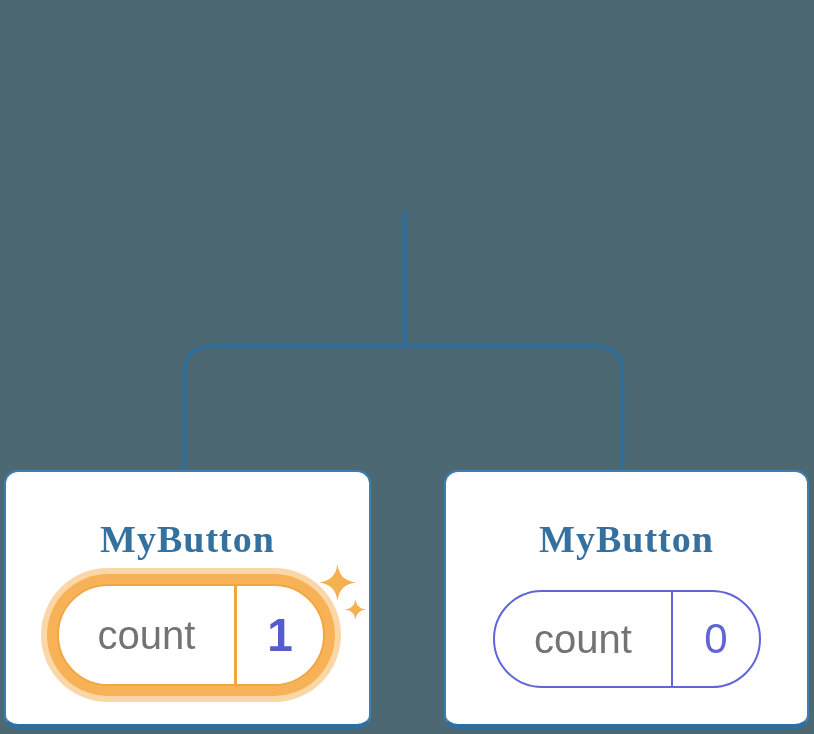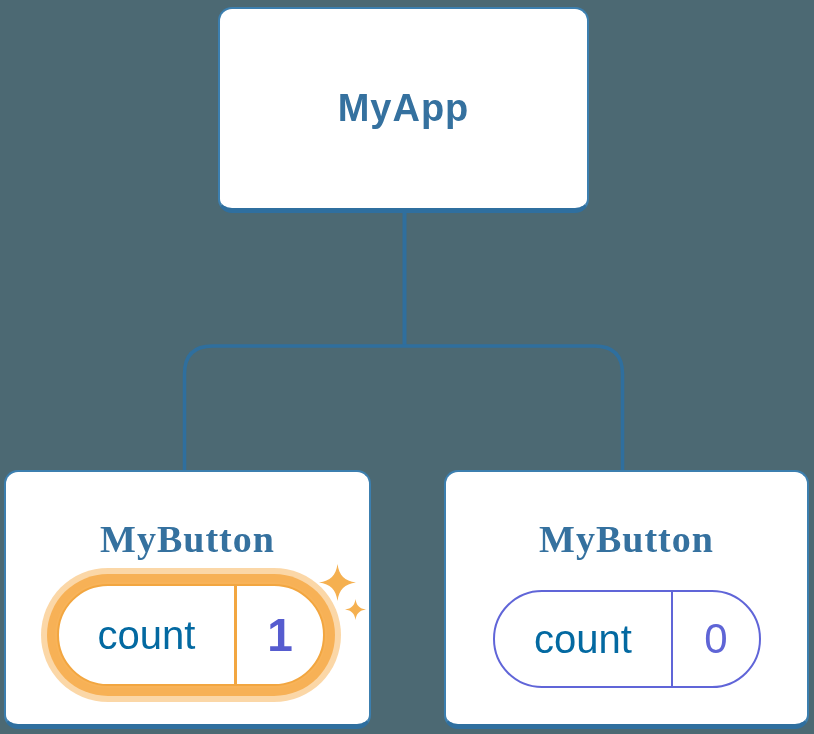--- a/index.html
+++ b/index.html
@@ -80,21 +80,21 @@
       0 0 0 16px rgba(248, 183, 95, 0.55);
   }
 
   .pill-label {
     flex: 1;
     display: flex;
     align-items: center;
     justify-content: center;
     font-size: 40px;
     font-weight: 400;
-    color: #0369a1;
+    color: #737373;
   }
 
   .pill-divider { width: 0; }
   .pill-plain     .pill-divider { border-left: 2px solid #6065D8; }
   .pill-highlight .pill-divider { border-left: 3px solid #F2A640; }
 
   .pill-value {
     width: 86px;
     display: flex;
     align-items: center;
@@ -120,23 +120,20 @@
 </head>
 <body>
 
 <div class="stage">
 
   <svg class="connectors" viewBox="0 0 814 734" xmlns="http://www.w3.org/2000/svg" aria-hidden="true">
     <path d="M404.5 210 L404.5 347" fill="none" stroke="#2F6F9E" stroke-width="4"></path>
     <path d="M184.5 471 L184.5 374 Q184.5 346 212.5 346 L594.5 346 Q622.5 346 622.5 374 L622.5 471" fill="none" stroke="#2F6F9E" stroke-width="3.5"></path>
   </svg>
 
-  <div class="node-card app-card">
-    <div class="node-title">MyApp</div>
-  </div>
 
   <div class="node-card button-card button-card-left">
     <div class="node-title">MyButton</div>
 
     <div class="pill pill-highlight">
       <div class="pill-label">count</div>
       <div class="pill-divider"></div>
       <div class="pill-value">1</div>
     </div>
 

